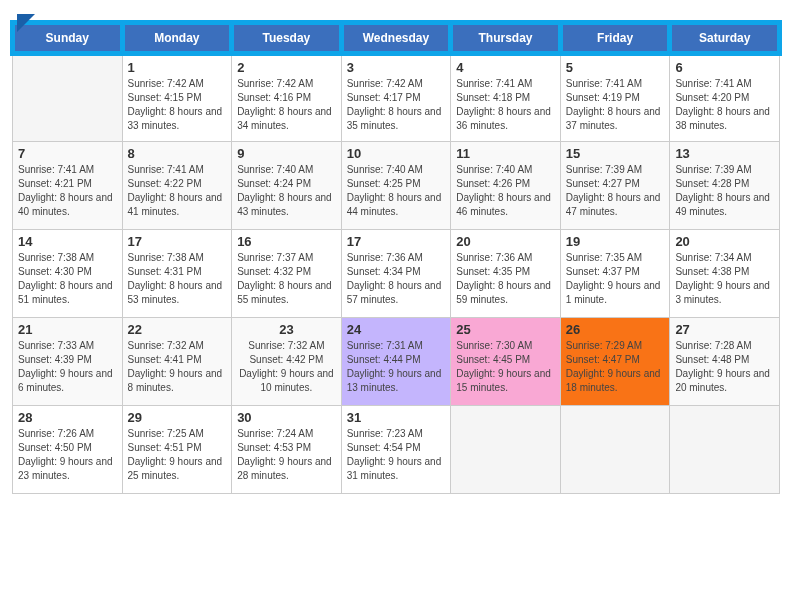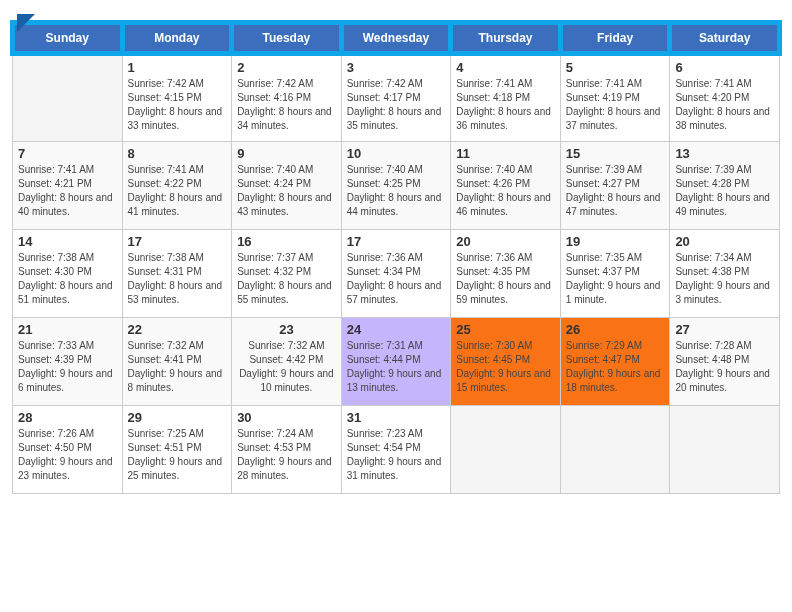--- a/index.html
+++ b/index.html
@@ -207,21 +207,21 @@
           <div class="day-info">Sunrise: 7:32 AM<br>Sunset: 4:41 PM<br>Daylight: 9 hours and 8 minutes.</div>
         </td>
         <td style="background: rgb(249, 249, 249); text-align: center;">
           <span class="day-number">23</span>
           <div class="day-info">Sunrise: 7:32 AM<br>Sunset: 4:42 PM<br>Daylight: 9 hours and 10 minutes.</div>
         </td>
         <td style="background: #c4b5fd;">
           <span class="day-number">24</span>
           <div class="day-info">Sunrise: 7:31 AM<br>Sunset: 4:44 PM<br>Daylight: 9 hours and 13 minutes.</div>
         </td>
-        <td style="background: #f97316;">
+        <td style="background: #f9a8d4;">
           <span class="day-number">25</span>
           <div class="day-info">Sunrise: 7:30 AM<br>Sunset: 4:45 PM<br>Daylight: 9 hours and 15 minutes.</div>
         </td>
         <td style="background: #f97316;">
           <span class="day-number">26</span>
           <div class="day-info">Sunrise: 7:29 AM<br>Sunset: 4:47 PM<br>Daylight: 9 hours and 18 minutes.</div>
         </td>
         <td style="background: rgb(249, 249, 249);">
           <span class="day-number">27</span>
           <div class="day-info">Sunrise: 7:28 AM<br>Sunset: 4:48 PM<br>Daylight: 9 hours and 20 minutes.</div>

